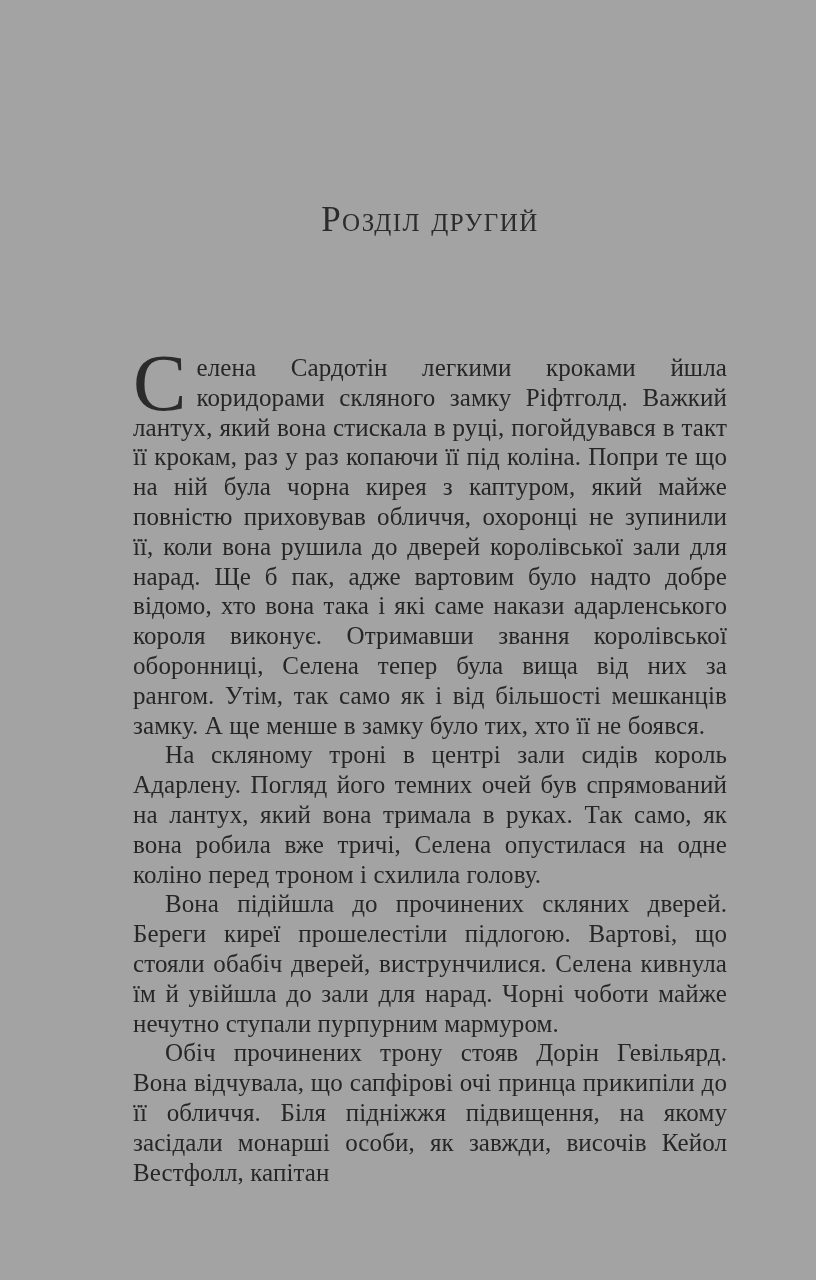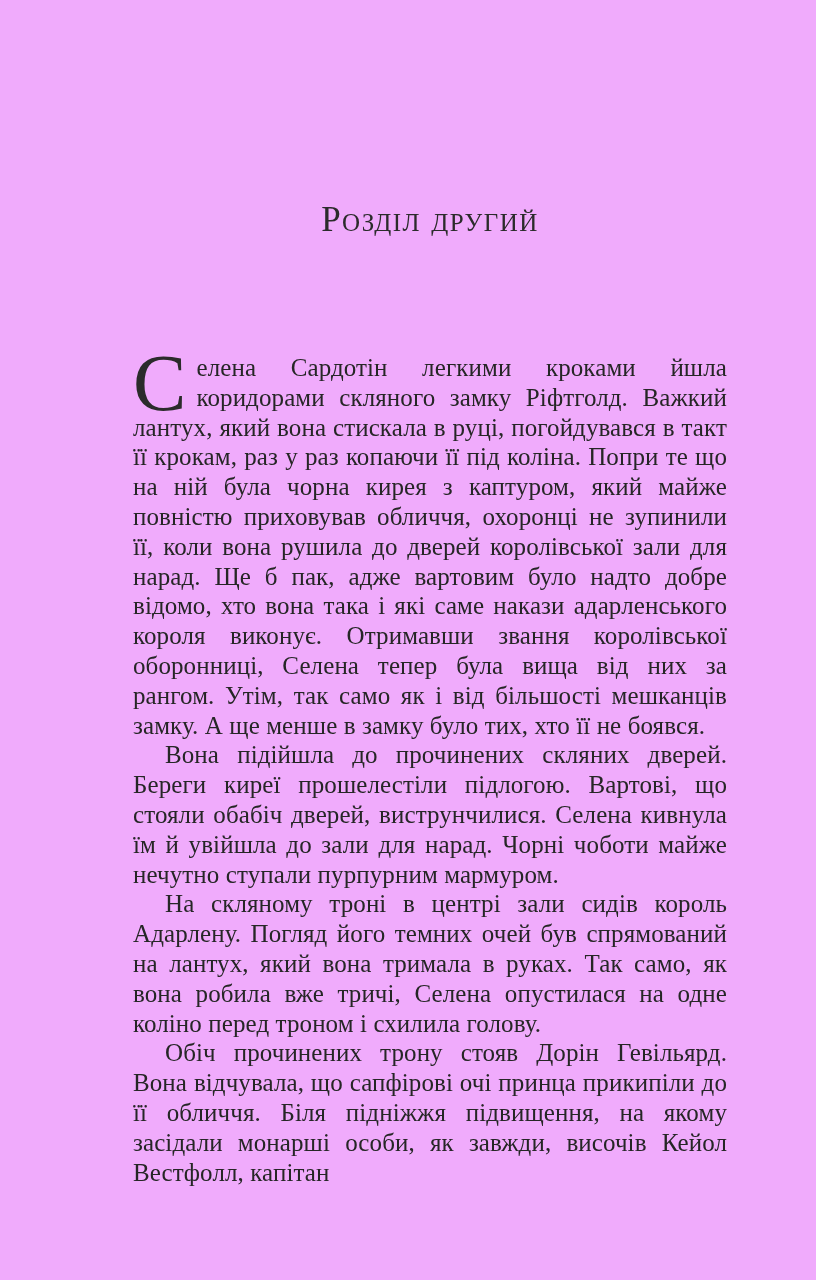--- a/index.html
+++ b/index.html
@@ -52,24 +52,24 @@
     font-size: 80px;
     line-height: 56px;
     height: 56px;
     margin: 2px 10px 0 0;
     color: #2b2b2b;
   }
 </style>
 </head>
 <body>
 
-<div class="book-page" style="background: #f0abfc; color: rgb(38, 38, 38);">
+<div class="book-page" style="background: #a3a3a3; color: rgb(38, 38, 38);">
   <h1 class="chapter-title">Розділ другий</h1>
 
   <div class="text-block">
     <p>
       <span class="drop-cap">С</span><span>елена Сардотін легкими кроками йшла коридорами скляного замку Ріфтголд. Важкий лантух, який вона стискала в руці, погойдувався в такт її крокам, раз у раз копаючи її під коліна. Попри те що на ній була чорна кирея з каптуром, який майже повністю приховував обличчя, охоронці не зупинили її, коли вона рушила до дверей королівської зали для нарад. Ще б пак, адже вартовим було надто добре відомо, хто вона така і які саме накази адарленського короля виконує. Отримавши звання королівської оборонниці, Селена тепер була вища від них за рангом. Утім, так само як і від більшості мешканців замку. А ще менше в замку було тих, хто її не боявся.</span>
     </p>
+    <p class="indented">На скляному троні в центрі зали сидів король Адарлену. Погляд його темних очей був спрямований на лантух, який вона тримала в руках. Так само, як вона робила вже тричі, Селена опустилася на одне коліно перед троном і схилила голову.</p>
     <p class="indented">Вона підійшла до прочинених скляних дверей. Береги киреї прошелестіли підлогою. Вартові, що стояли обабіч дверей, виструнчилися. Селена кивнула їм й увійшла до зали для нарад. Чорні чоботи майже нечутно ступали пурпурним мармуром.</p>
-    <p class="indented">На скляному троні в центрі зали сидів король Адарлену. Погляд його темних очей був спрямований на лантух, який вона тримала в руках. Так само, як вона робила вже тричі, Селена опустилася на одне коліно перед троном і схилила голову.</p>
     <p class="indented">Обіч прочинених трону стояв Дорін Гевільярд. Вона відчувала, що сапфірові очі принца прикипіли до її обличчя. Біля підніжжя підвищення, на якому засідали монарші особи, як завжди, височів Кейол Вестфолл, капітан</p>
   </div>
 </div>
 
 </body></html>

